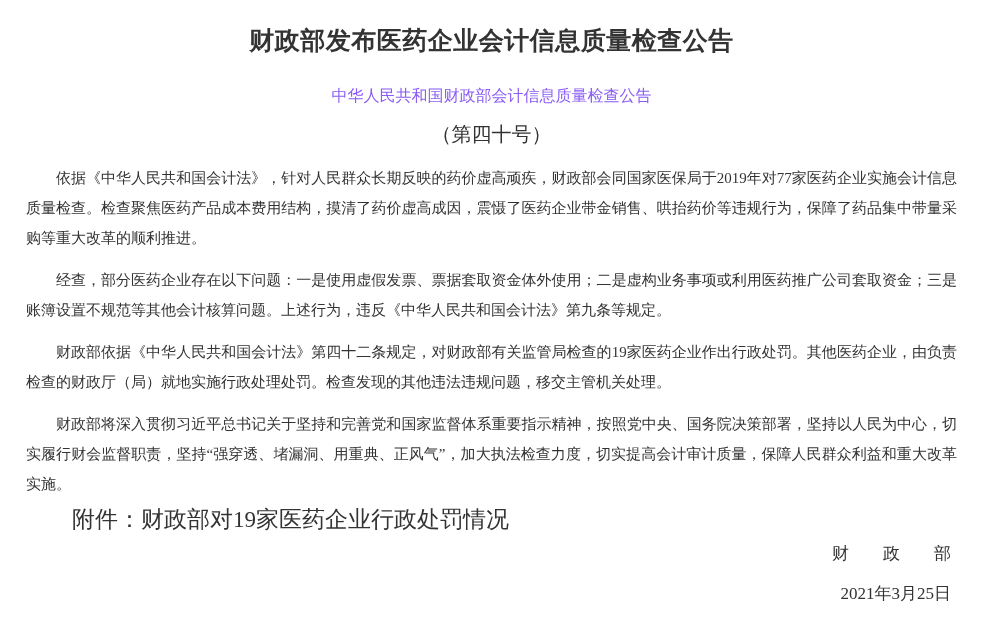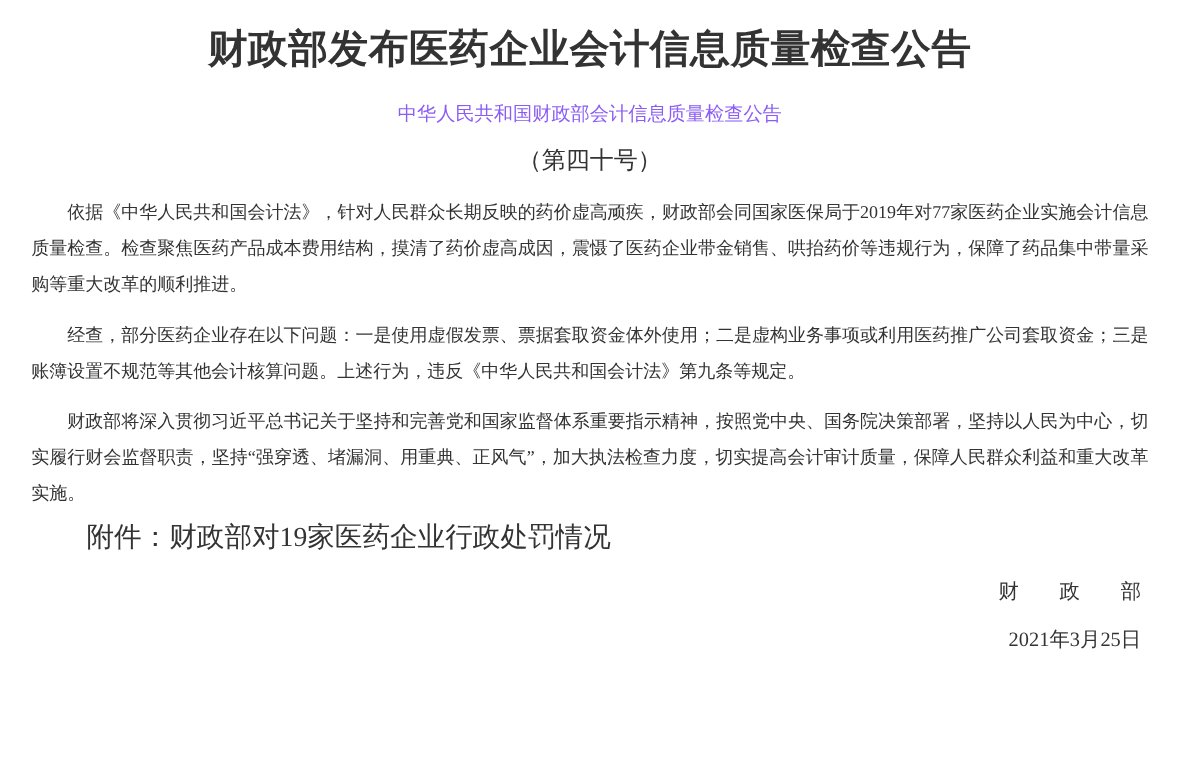--- a/index.html
+++ b/index.html
@@ -12,21 +12,21 @@
     width: 984px;
     height: 631px;
     box-sizing: border-box;
     background: #ffffff;
     padding: 0 27px 0 26px;
     overflow: hidden;
     color: #333333;
   }
   .title {
     font-family: "Liberation Sans", "DejaVu Sans", sans-serif;
-    font-size: 33px;
+    font-size: 25px;
     font-weight: bold;
     line-height: 35px;
     text-align: center;
     color: #333333;
     margin: 23px 0 0 0;
     letter-spacing: 0.5px;
   }
   .subtitle {
     font-family: "Liberation Serif", "DejaVu Serif", serif;
     font-size: 16px;
@@ -62,21 +62,21 @@
     text-indent: 2em;
     color: #333333;
     margin: 6px 0 0 0;
   }
   .signature {
     font-family: "Liberation Serif", "DejaVu Serif", serif;
     font-size: 17px;
     line-height: 30px;
     text-align: right;
     color: #333333;
-    margin: 15px 0 0 0;
+    margin: 4px 0 0 0;
     padding-right: 6px;
   }
   .issue-date {
     font-family: "Liberation Serif", "DejaVu Serif", serif;
     font-size: 17px;
     line-height: 30px;
     text-align: right;
     color: #333333;
     margin: 10px 0 0 0;
     padding-right: 6px;
@@ -89,20 +89,21 @@
   <h1 class="title">财政部发布医药企业会计信息质量检查公告</h1>
 
   <div class="subtitle">中华人民共和国财政部会计信息质量检查公告</div>
 
   <div class="doc-number">（第四十号）</div>
 
   <p class="para first">依据《中华人民共和国会计法》，针对人民群众长期反映的药价虚高顽疾，财政部会同国家医保局于2019年对77家医药企业实施会计信息质量检查。检查聚焦医药产品成本费用结构，摸清了药价虚高成因，震慑了医药企业带金销售、哄抬药价等违规行为，保障了药品集中带量采购等重大改革的顺利推进。</p>
 
   <p class="para">经查，部分医药企业存在以下问题：一是使用虚假发票、票据套取资金体外使用；二是虚构业务事项或利用医药推广公司套取资金；三是账簿设置不规范等其他会计核算问题。上述行为，违反《中华人民共和国会计法》第九条等规定。</p>
 
+  <p class="para">财政部依据《中华人民共和国会计法》第四十二条规定，对财政部有关监管局检查的19家医药企业作出行政处罚。其他医药企业，由负责检查的财政厅（局）就地实施行政处理处罚。检查发现的其他违法违规问题，移交主管机关处理。</p>
 
   <p class="para">财政部将深入贯彻习近平总书记关于坚持和完善党和国家监督体系重要指示精神，按照党中央、国务院决策部署，坚持以人民为中心，切实履行财会监督职责，坚持“强穿透、堵漏洞、用重典、正风气”，加大执法检查力度，切实提高会计审计质量，保障人民群众利益和重大改革实施。</p>
 
   <p class="attachment">附件：财政部对19家医药企业行政处罚情况</p>
 
   <div class="signature">财　　政　　部</div>
 
   <div class="issue-date">2021年3月25日</div>
 </div>
 

